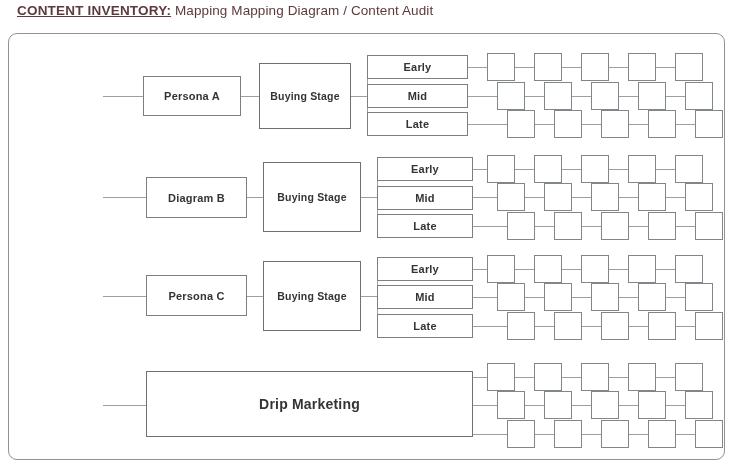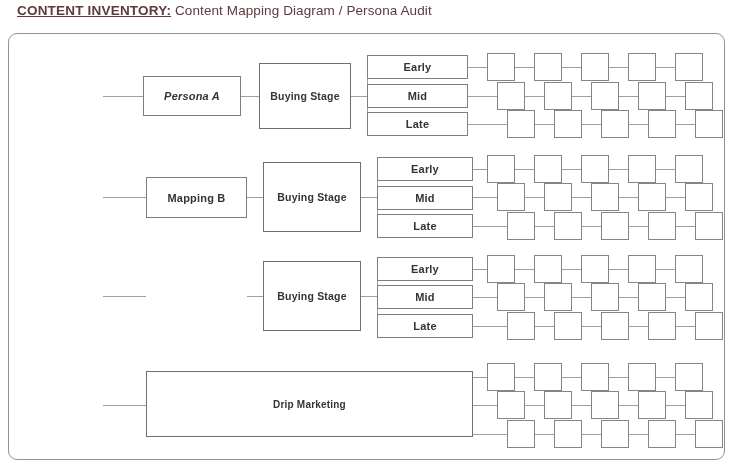--- a/index.html
+++ b/index.html
@@ -67,47 +67,47 @@
     font-size: 10.5px;
     font-weight: bold;
   }
   .node.item {
     border: 1px solid #81868a;
   }
   .node.inventory {
     font-size: 11px;
   }
   .node.drip {
-    font-size: 10px;
+    font-size: 14px;
   }
   .edge {
     position: absolute;
     background: #9aa0a3;
   }
   .edge.h { height: 1px; }
   .edge.v { width: 1px; }
 </style>
 </head>
 <body>
 
 <div id="page">
 
-  <div id="title"><span class="strong">CONTENT INVENTORY:</span><span> Content Mapping Diagram / Persona Audit</span></div>
+  <div id="title"><span class="strong">CONTENT INVENTORY:</span><span> Mapping Mapping Diagram / Content Audit</span></div>
 
   <div id="canvas-frame"></div>
 
   <div id="layer">
 
 
     <div class="edge h" style="left:103px; top:96px; width:40px;"></div>
     <div class="edge h" style="left:103px; top:197px; width:43px;"></div>
     <div class="edge h" style="left:103px; top:296px; width:43px;"></div>
     <div class="edge h" style="left:103px; top:405px; width:43px;"></div>
 
-    <div class="node plain" style="left:143px; top:76px; width:98px; height:40px;font-style:italic;">
+    <div class="node plain" style="left:143px; top:76px; width:98px; height:40px;">
       <span>Persona A</span>
     </div>
     <div class="edge h" style="left:241px; top:96px; width:18px;"></div>
 
     <div class="node stage" style="left:259px; top:63px; width:92px; height:66px;">
       <span>Buying Stage</span>
     </div>
     <div class="edge h" style="left:351px; top:96px; width:16px;"></div>
     <div class="edge v" style="left:367px; top:67px; height:58px;"></div>
 
@@ -149,21 +149,21 @@
     <div class="node item" style="left:554px; top:110px; width:28px; height:28px;"></div>
     <div class="node item" style="left:601px; top:110px; width:28px; height:28px;"></div>
     <div class="node item" style="left:648px; top:110px; width:28px; height:28px;"></div>
     <div class="node item" style="left:695px; top:110px; width:28px; height:28px;"></div>
     <div class="edge h" style="left:535px; top:124px; width:19px;"></div>
     <div class="edge h" style="left:582px; top:124px; width:19px;"></div>
     <div class="edge h" style="left:629px; top:124px; width:19px;"></div>
     <div class="edge h" style="left:676px; top:124px; width:19px;"></div>
 
     <div class="node plain" style="left:146px; top:177px; width:101px; height:41px;">
-      <span>Mapping B</span>
+      <span>Diagram B</span>
     </div>
     <div class="edge h" style="left:247px; top:197px; width:16px;"></div>
 
     <div class="node stage" style="left:263px; top:162px; width:98px; height:70px;">
       <span>Buying Stage</span>
     </div>
     <div class="edge h" style="left:361px; top:197px; width:16px;"></div>
     <div class="edge v" style="left:377px; top:169px; height:58px;"></div>
 
     <div class="node plain" style="left:377px; top:157px; width:96px; height:24px;">
@@ -203,20 +203,23 @@
     <div class="node item" style="left:507px; top:212px; width:28px; height:28px;"></div>
     <div class="node item" style="left:554px; top:212px; width:28px; height:28px;"></div>
     <div class="node item" style="left:601px; top:212px; width:28px; height:28px;"></div>
     <div class="node item" style="left:648px; top:212px; width:28px; height:28px;"></div>
     <div class="node item" style="left:695px; top:212px; width:28px; height:28px;"></div>
     <div class="edge h" style="left:535px; top:226px; width:19px;"></div>
     <div class="edge h" style="left:582px; top:226px; width:19px;"></div>
     <div class="edge h" style="left:629px; top:226px; width:19px;"></div>
     <div class="edge h" style="left:676px; top:226px; width:19px;"></div>
 
+    <div class="node plain" style="left:146px; top:275px; width:101px; height:41px;">
+      <span>Persona C</span>
+    </div>
     <div class="edge h" style="left:247px; top:296px; width:16px;"></div>
 
     <div class="node stage" style="left:263px; top:261px; width:98px; height:70px;">
       <span>Buying Stage</span>
     </div>
     <div class="edge h" style="left:361px; top:296px; width:16px;"></div>
     <div class="edge v" style="left:377px; top:269px; height:57px;"></div>
 
     <div class="node plain" style="left:377px; top:257px; width:96px; height:24px;">
       <span>Early</span>

